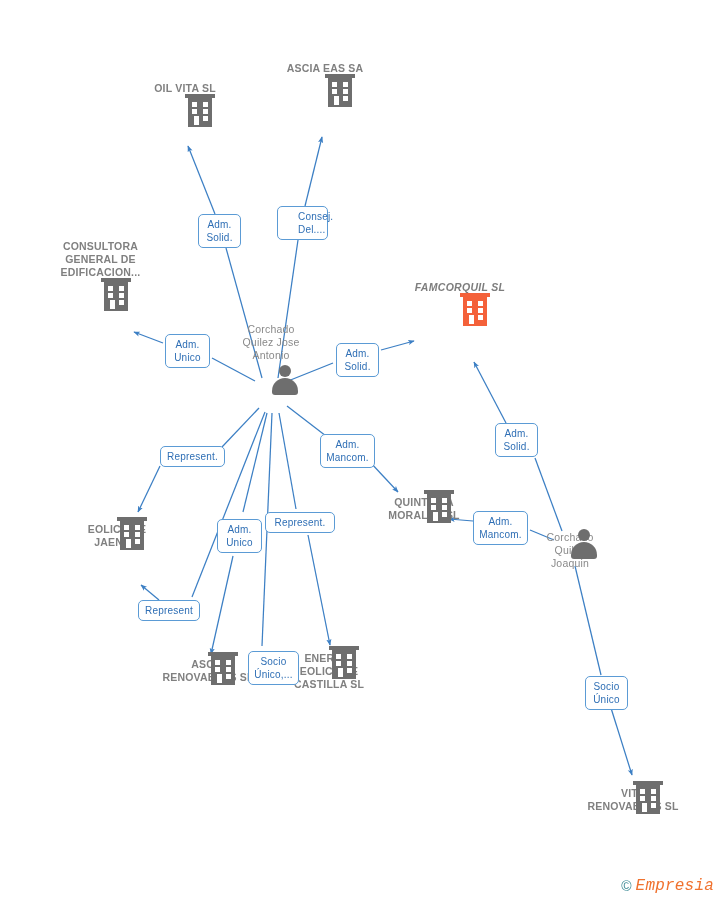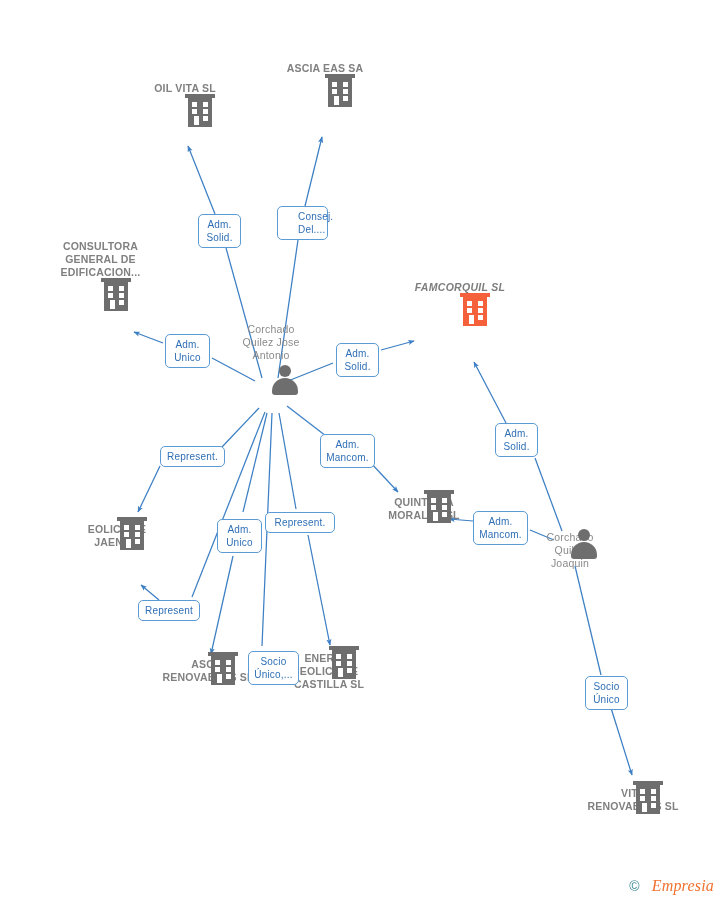--- a/index.html
+++ b/index.html
@@ -72,25 +72,24 @@
 
   
   #watermark{
     position:absolute;right:14px;bottom:10px;
     display:flex;align-items:center;gap:4px;
     font-size:15px;
   }
   #watermark .cmark{color:#3d8b96;font-size:14px;}
   #watermark .wname{
     color:#f0722f;
-    font-family:Liberation Serif, serif;
+    font-family:Liberation Mono, monospace;
     font-style:italic;
     font-size:16px;
     letter-spacing:.2px;
-    margin-left:8px;
   }
 </style>
 </head>
 <body>
 
 <div id="graph">
 
   <svg id="edges" viewBox="0 0 728 905" width="728" height="905" xmlns="http://www.w3.org/2000/svg">
     <defs>
       <marker id="arw" viewBox="0 0 10 10" refX="9" refY="5" markerWidth="5.2" markerHeight="5.2" orient="auto-start-reverse">

